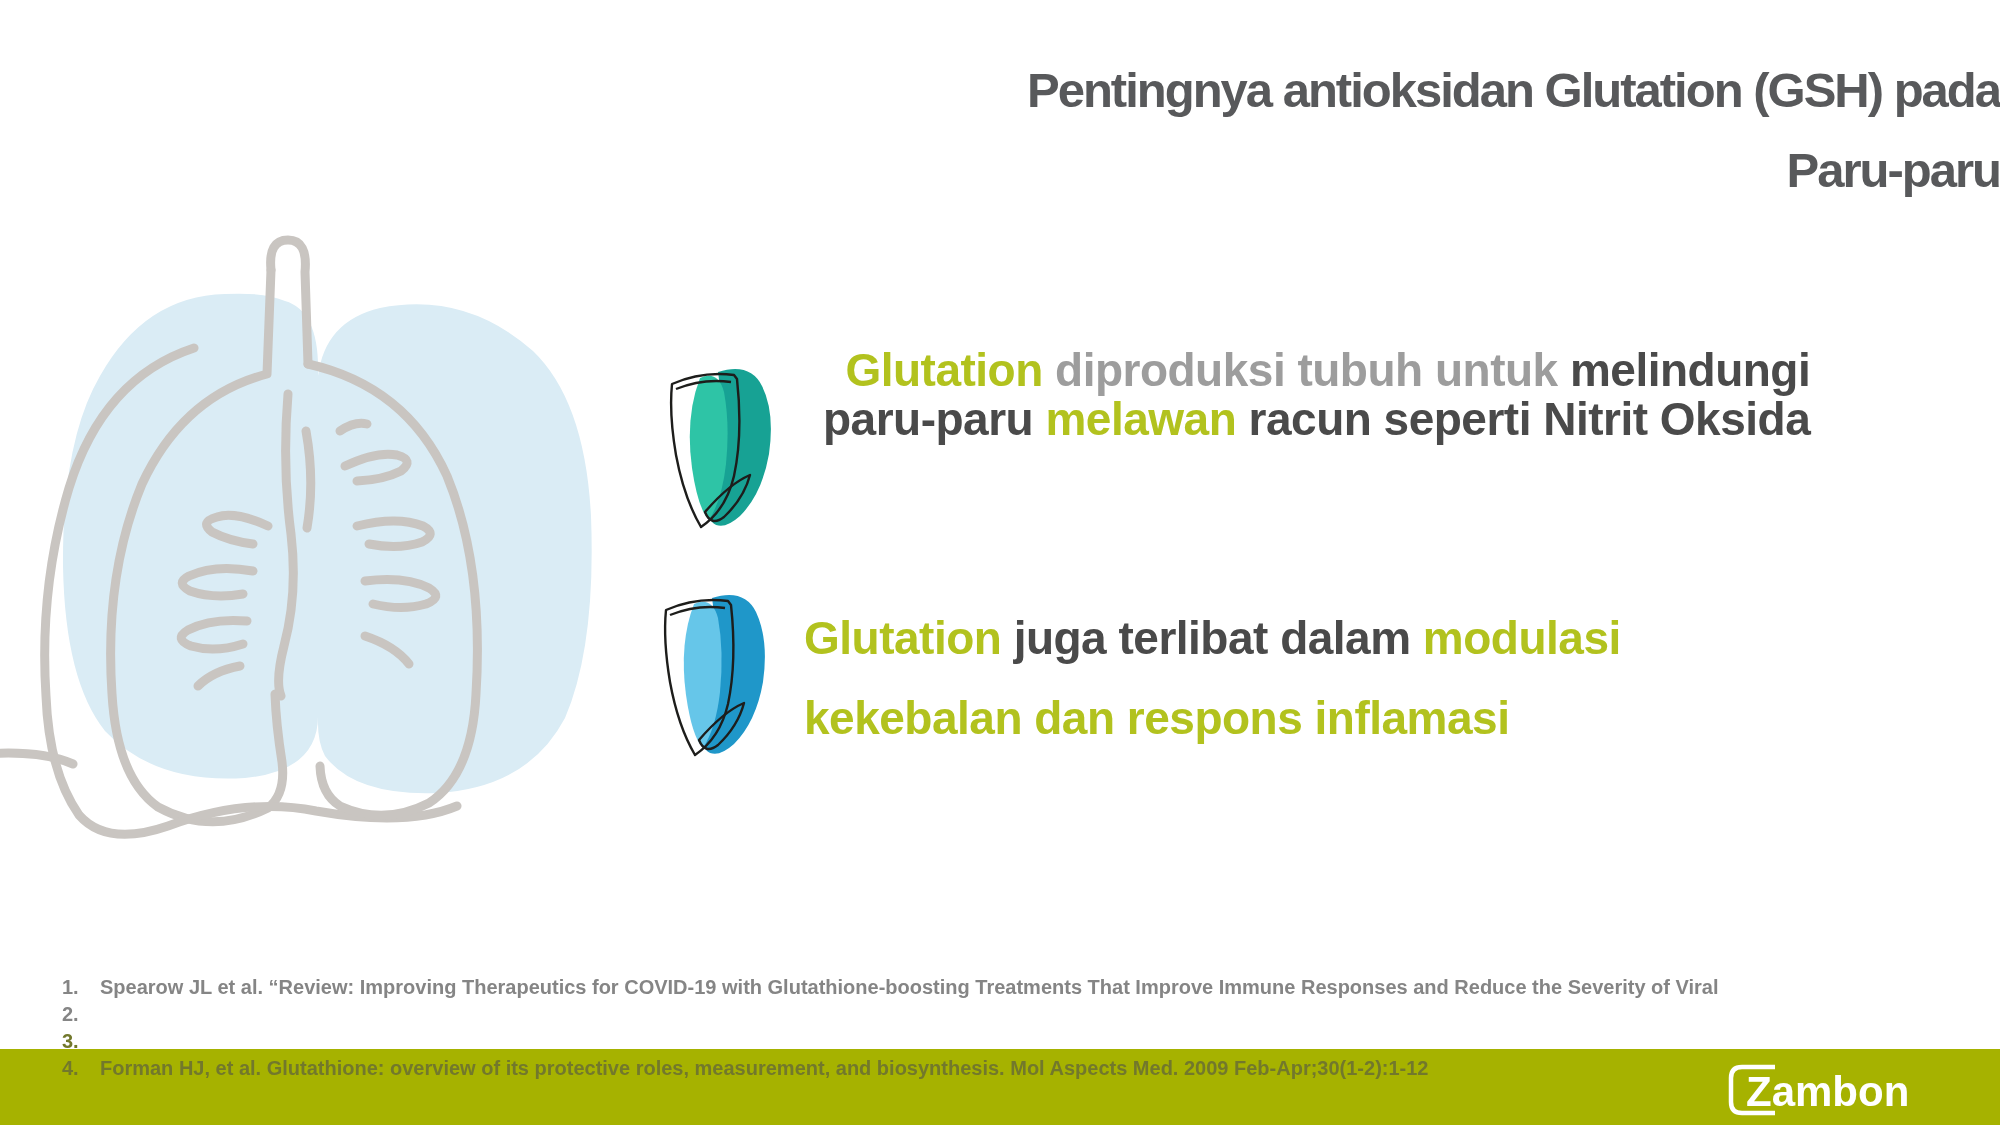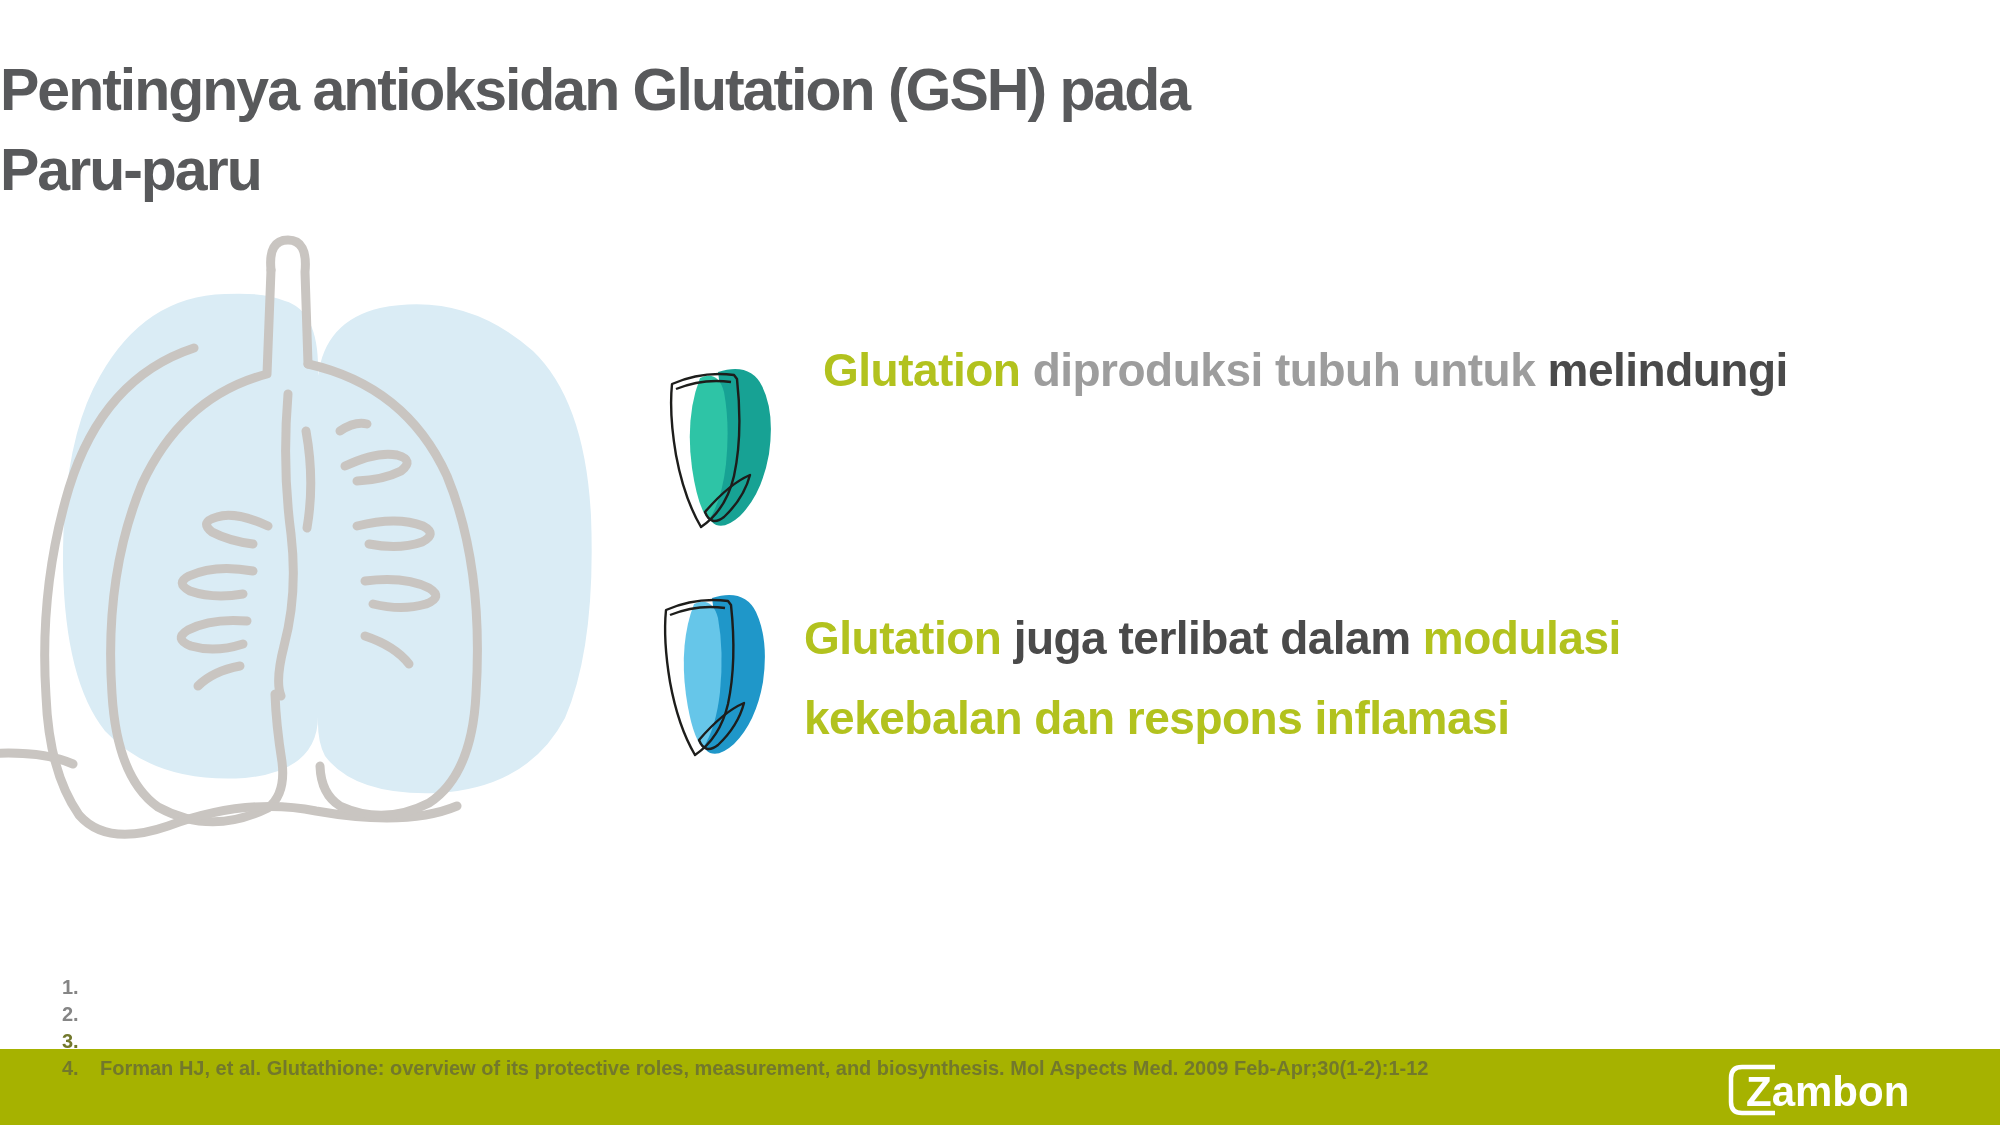--- a/index.html
+++ b/index.html
@@ -6,22 +6,22 @@
   .slide{
     position:relative;
     width:2000px;height:1125px;
     background:#ffffff;
     overflow:hidden;
     font-family:"Liberation Sans","DejaVu Sans",sans-serif;
   }
   
   .title{
     position:absolute;top:50px;left:0;width:100%;
-    text-align:left;
-    font-size:59px;line-height:80px;font-weight:bold;
+    text-align:right;
+    font-size:49px;line-height:80px;font-weight:bold;
     letter-spacing:-2px;
     color:#58595b;
     z-index:2;
   }
   
   .lungs{
     position:absolute;left:-15px;top:226px;width:665px;height:672px;
     z-index:0;
   }
   
@@ -104,36 +104,40 @@
       <path d="M16,22 Q46,9 78,13 L81,17 Q87,73 78,116 Q70,150 45,167 Q28,138 20,94 Q13,52 16,22 Z"></path>
       <path d="M20,27 Q47,16 75,20"></path>
       <path d="M49,152 Q73,124 94,115 Q88,138 68,157 Q55,167 49,152 Z"></path>
     </g>
   </svg>
 
   <div class="para p1">
     <div class="line">
       <span class="seg-green">Glutation </span><span class="seg-gray">diproduksi tubuh untuk </span><span class="seg-dark"> melindungi</span>
     </div>
+    <div class="line">
+      <span class="seg-dark">paru-paru </span><span class="seg-green">melawan</span><span class="seg-dark"> racun seperti Nitrit Oksida</span>
+    </div>
   </div>
 
   <div class="para p2">
     <div class="line">
       <span class="seg-green">Glutation </span><span class="seg-dark">juga terlibat dalam </span><span class="seg-green">modulasi</span>
     </div>
     <div class="line">
       <span class="seg-green">kekebalan dan respons inflamasi</span>
     </div>
   </div>
 
   <div class="bar"></div>
 
   <div class="refs">
     <div class="ref-row">
       <span class="ref-num">1.</span>
+      <span class="ref-text">Spearow JL et al. “Review: Improving Therapeutics for COVID-19 with Glutathione-boosting Treatments That Improve Immune Responses and Reduce the Severity of Viral</span>
     </div>
     <div class="ref-row">
       <span class="ref-num">2.</span>
     </div>
     <div class="ref-row olive">
       <span class="ref-num">3.</span>
     </div>
     <div class="ref-row olive">
       <span class="ref-num">4.</span>
       <span class="ref-text">Forman HJ, et al. Glutathione: overview of its protective roles, measurement, and biosynthesis. Mol Aspects Med. 2009 Feb-Apr;30(1-2):1-12</span>

